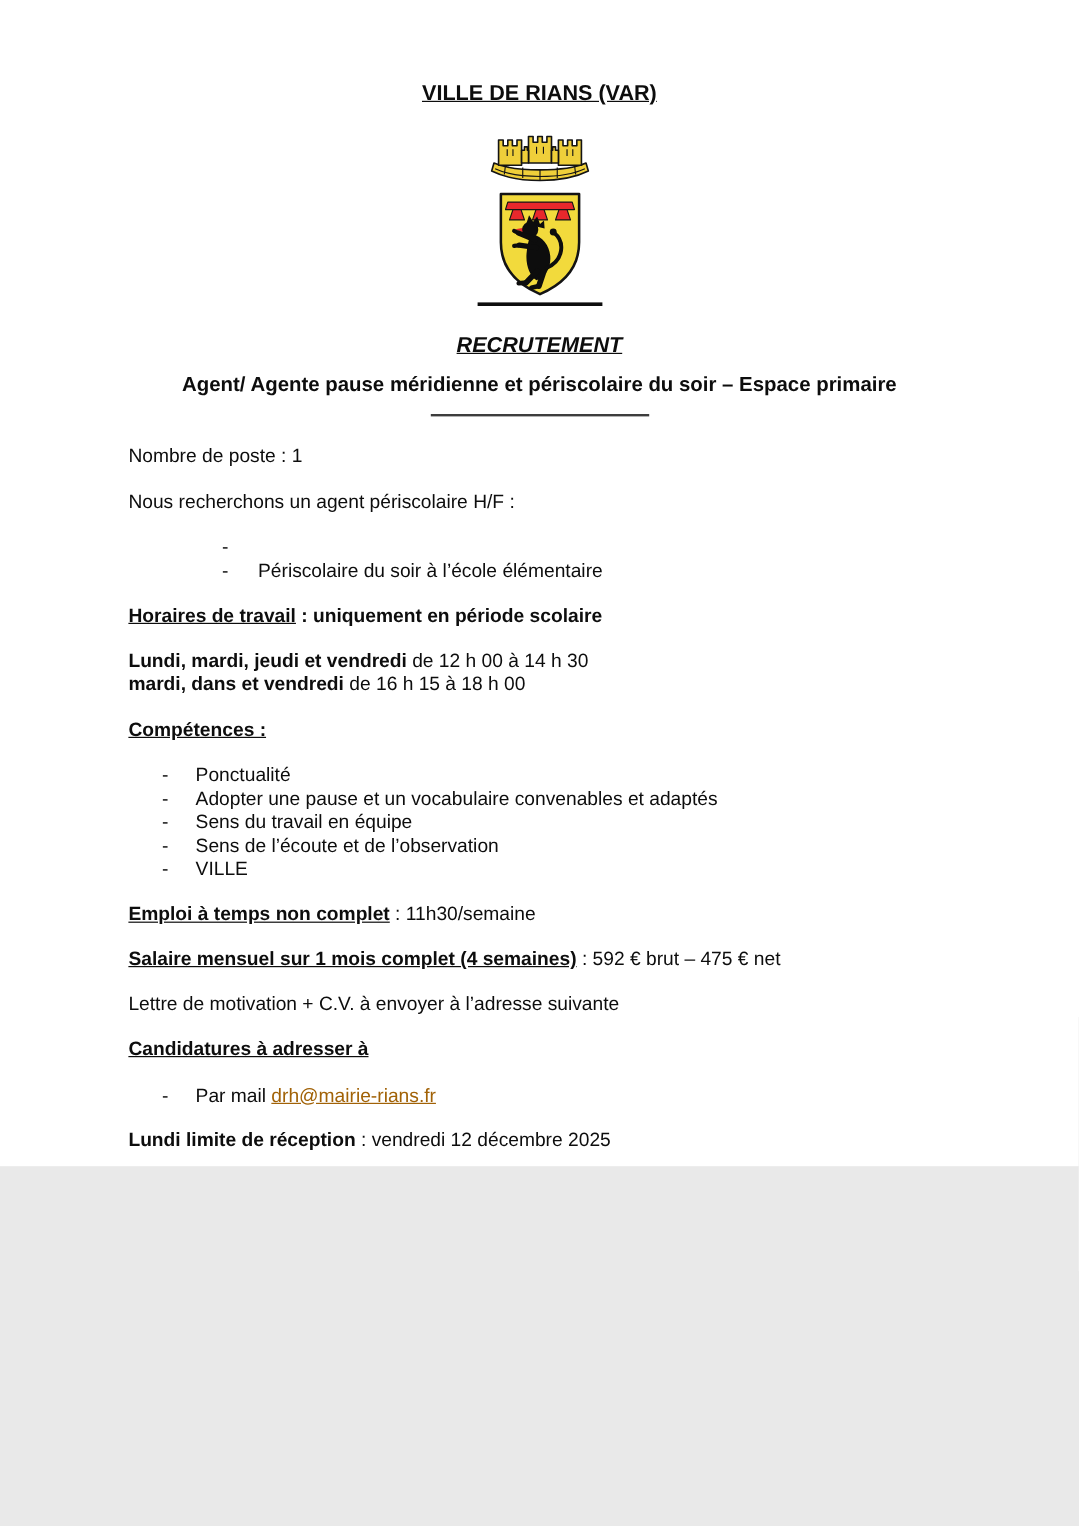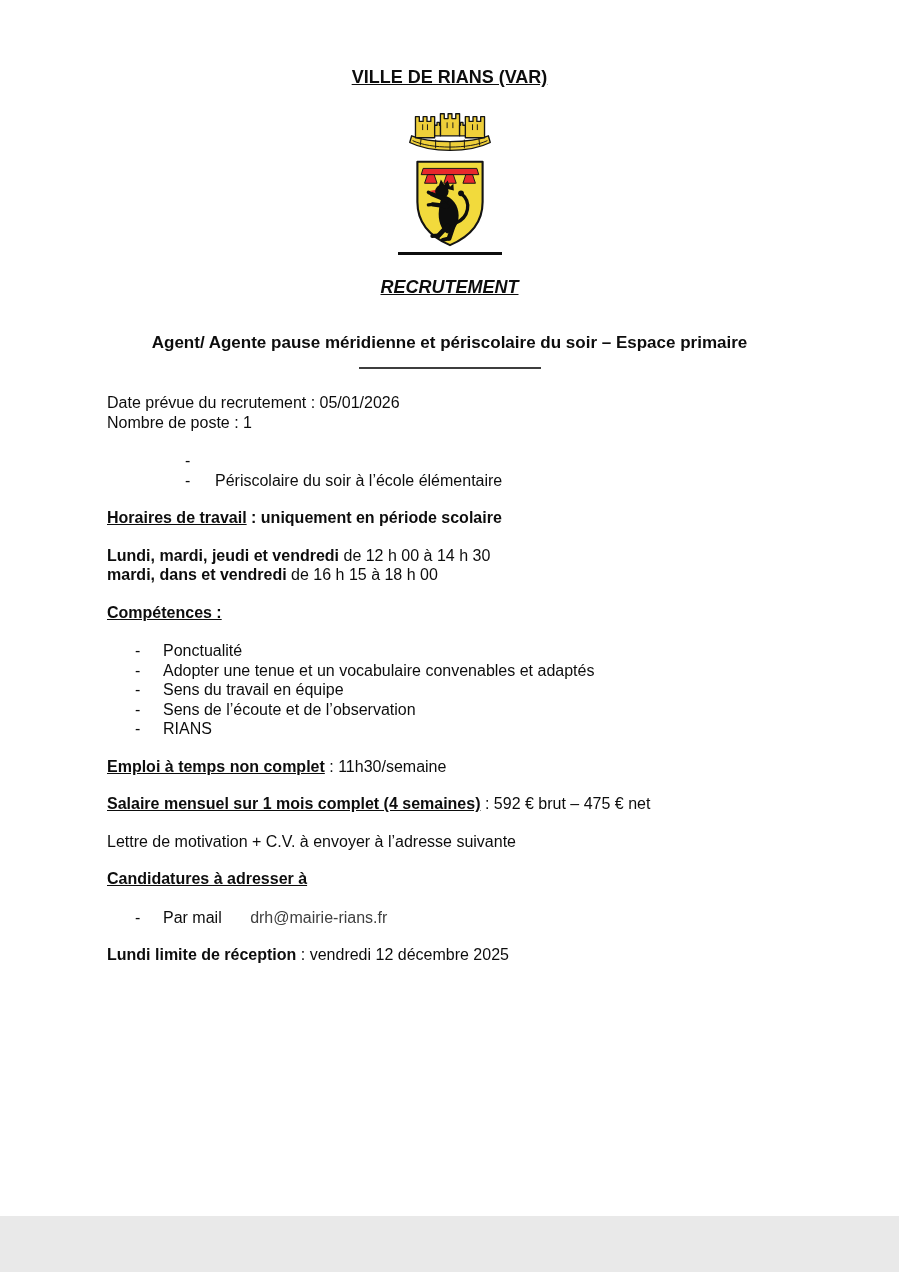--- a/index.html
+++ b/index.html
@@ -1,18 +1,18 @@
 <!DOCTYPE html>
 <html lang="fr"><head>
 <meta charset="utf-8">
 <style>
   html,body{margin:0;padding:0;background:#e9e9e9;}
   .page{
     position:relative;
-    width:899px;height:1216px;
+    width:899px;height:972px;
     margin:0 auto;
     background:#ffffff;
     color:#0d0d0d;
     font-family:"Liberation Sans", sans-serif;
     font-size:16px;line-height:19.5px;
     overflow:hidden;
   }
   .center{text-align:center;}
   .doc-title{
     padding-top:66px;
@@ -23,41 +23,41 @@
   .crest-wrap{margin-top:19px;line-height:0;}
   .crest-underline{
     width:104px;height:3px;background:#0d0d0d;margin:4px auto 0;
   }
   .recruit-heading{
     margin-top:21px;
     font-size:18px;line-height:22px;
     font-weight:bold;text-decoration:underline;font-style:italic;
   }
   .job-title{
-    margin-top:34px;
+    margin-top:12px;
     font-size:17px;line-height:21px;
     font-weight:bold;
   }
   .title-divider{
     width:182px;height:0;border-top:2px solid #3d3d3d;margin:14px auto 0;
   }
   .content{padding:0 60px 0 107px;}
   .intro{margin-top:24px;}
   .sec{margin-top:18px;}
   .sec-big-gap{margin-top:35px;}
   .h-underline{font-weight:bold;text-decoration:underline;}
   .h-bold{font-weight:bold;}
   .bullets{margin-top:19px;}
   .bullet-row{display:flex;align-items:flex-start;}
   .bullet-row .dash{flex:0 0 30px;}
   .indent-missions{padding-left:78px;}
   .indent-std{padding-left:28px;}
   .indent-std .dash{flex:0 0 28px;}
   .mission-text{max-width:578px;}
-  a.mail-link{color:#404040;cursor:pointer;margin-left:24px;}
+  a.mail-link{color:#a16207;text-decoration:underline;cursor:pointer;}
 </style>
 </head>
 <body>
 
 <div class="page">
 
   <div class="center doc-title">VILLE DE RIANS (VAR)</div>
 
   <div class="center crest-wrap">
     <svg width="96" height="140" viewBox="0 0 100 146" xmlns="http://www.w3.org/2000/svg">
@@ -105,25 +105,25 @@
 
   <div class="center recruit-heading">RECRUTEMENT</div>
 
   <div class="center job-title">Agent/ Agente pause méridienne et périscolaire du soir – Espace primaire</div>
 
   <div class="title-divider"></div>
 
   <div class="content">
 
     <div class="intro">
-      <div>Date prévue du recrutement : 05/01/2026</div>
       <div>Nombre de poste : 1</div>
     </div>
 
 
+    <div class="sec">Nous recherchons un agent périscolaire H/F :</div>
 
     <div class="bullets">
       <div class="bullet-row indent-missions">
         <span class="dash">-</span>
       </div>
       <div class="bullet-row indent-missions">
         <span class="dash">-</span>
         <span class="mission-text">Périscolaire du soir à l’école élémentaire</span>
       </div>
     </div>
@@ -137,33 +137,33 @@
 
     <div class="sec"><span class="h-underline">Compétences :</span></div>
 
     <div class="bullets">
       <div class="bullet-row indent-std">
         <span class="dash">-</span>
         <span>Ponctualité</span>
       </div>
       <div class="bullet-row indent-std">
         <span class="dash">-</span>
-        <span>Adopter une tenue et un vocabulaire convenables et adaptés</span>
+        <span>Adopter une pause et un vocabulaire convenables et adaptés</span>
       </div>
       <div class="bullet-row indent-std">
         <span class="dash">-</span>
         <span>Sens du travail en équipe</span>
       </div>
       <div class="bullet-row indent-std">
         <span class="dash">-</span>
         <span>Sens de l’écoute et de l’observation</span>
       </div>
       <div class="bullet-row indent-std">
         <span class="dash">-</span>
-        <span>RIANS</span>
+        <span>VILLE</span>
       </div>
     </div>
 
     <div class="sec"><span class="h-underline">Emploi à temps non complet</span><span> : 11h30/semaine</span></div>
 
     <div class="sec"><span class="h-underline">Salaire mensuel sur 1 mois complet (4 semaines)</span><span> : 592 € brut – 475 € net</span></div>
 
     <div class="sec">Lettre de motivation + C.V. à envoyer à l’adresse suivante</div>
 
     <div class="sec"><span class="h-underline">Candidatures à adresser à</span></div>

